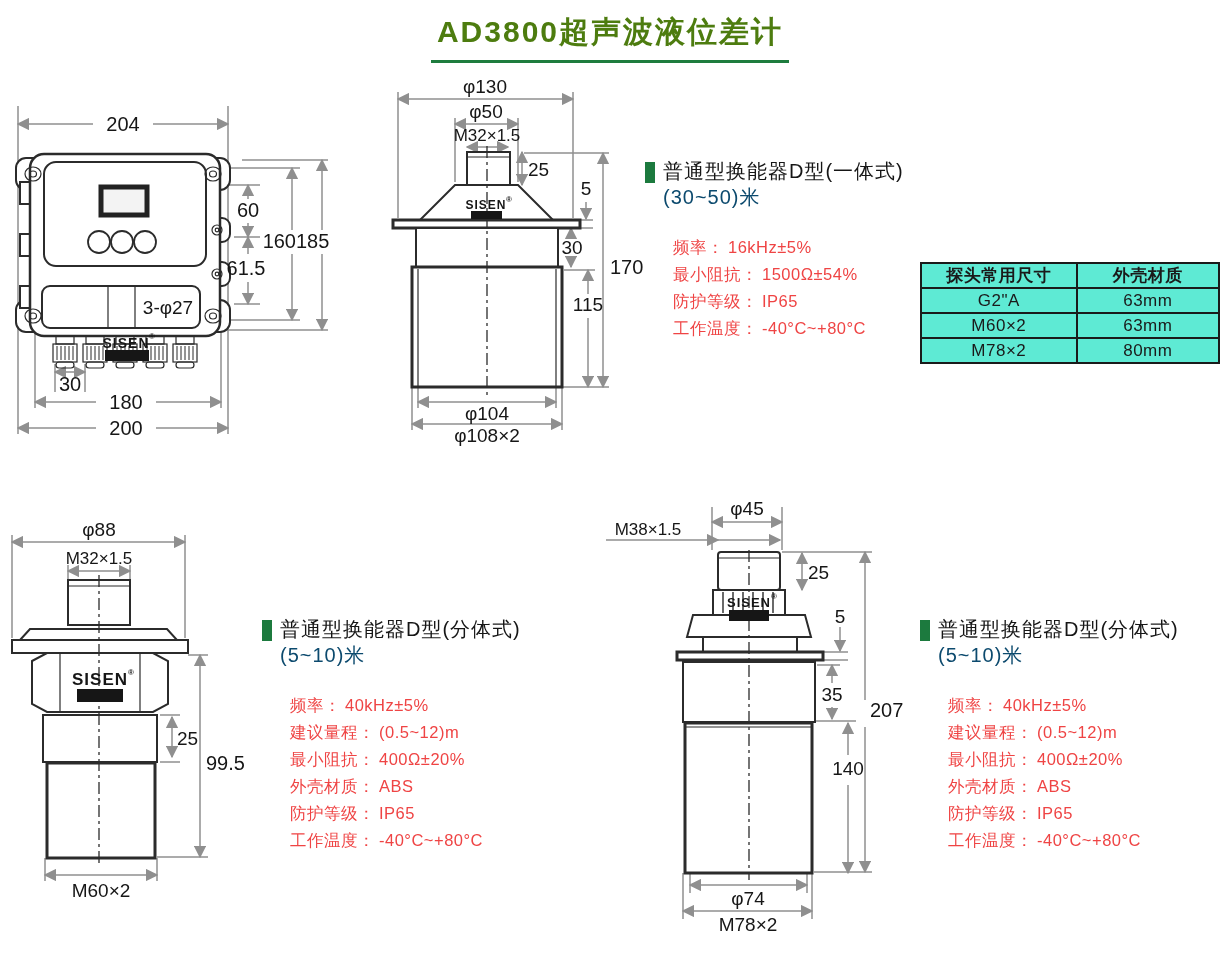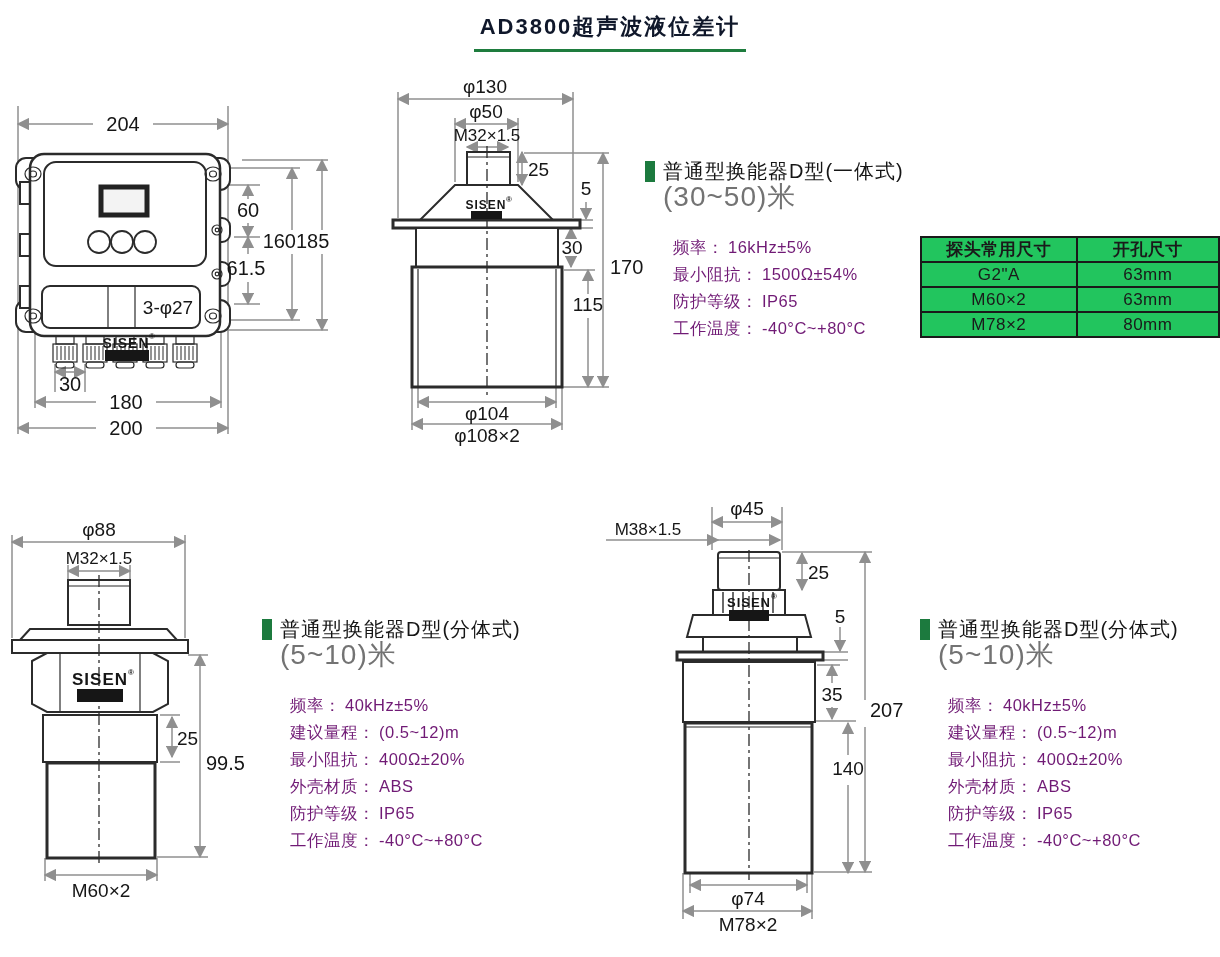--- a/index.html
+++ b/index.html
@@ -4,33 +4,33 @@
 <style>
   html,body{margin:0;padding:0;}
   body{
     width:1220px;height:957px;background:#ffffff;position:relative;overflow:hidden;
     font-family:"Liberation Sans","DejaVu Sans",sans-serif;color:#1a1a1a;
   }
   .abs{position:absolute;}
   
   .title-wrap{left:0;top:12px;width:1220px;text-align:center;}
   .title{
-    display:inline-block;font-size:22px;font-weight:700;letter-spacing:2px;
-    border-bottom:3px solid #1e7c3e;padding:0 6px 7px 6px;color:#0f172a;
+    display:inline-block;font-size:30px;font-weight:700;letter-spacing:2px;
+    border-bottom:3px solid #1e7c3e;padding:0 6px 7px 6px;color:#4d7c0f;
   }
   
-  .block .head{display:flex;align-items:flex-start;}
+  .block .head{display:flex;align-items:center;}
   .bullet{width:10px;height:21px;background:#1c7a3e;margin:3px 8px 0 0;flex:0 0 auto;}
   .head-text{font-size:20px;font-weight:500;line-height:26px;letter-spacing:1px;color:#161616;}
-  .range{font-size:28px;font-weight:500;line-height:26px;letter-spacing:1px;margin-left:18px;color:#737373;}
+  .range{font-size:20px;font-weight:500;line-height:26px;letter-spacing:1px;margin-left:18px;color:#0c4a6e;}
   .specs{margin:24px 0 0 28px;}
-  .spec-line{font-size:16.5px;font-weight:500;line-height:27px;letter-spacing:0.5px;color:#701a75;white-space:nowrap;}
+  .spec-line{font-size:16.5px;font-weight:500;line-height:27px;letter-spacing:0.5px;color:#ef4444;white-space:nowrap;}
   .spec-line .lb{margin-right:4px;}
   
-  table.sizes{border-collapse:collapse;border:2px solid #1a1a1a;background:#22c55e;}
+  table.sizes{border-collapse:collapse;border:2px solid #1a1a1a;background:#5eead4;margin-top:26px;}
   table.sizes th,table.sizes td{
     border:2px solid #1a1a1a;text-align:center;vertical-align:middle;
     font-size:17px;padding:0 6px;height:23px;letter-spacing:0.5px;
   }
   table.sizes th{font-weight:700;}
   table.sizes td{font-weight:400;}
   .c1{width:150px;} .c2{width:136px;}
   
   svg{display:block;}
   svg text{font-family:"Liberation Sans","DejaVu Sans",sans-serif;fill:#161616;}
@@ -387,21 +387,21 @@
     <div class="spec-line"><span class="lb">外壳材质：</span><span>ABS</span></div>
     <div class="spec-line"><span class="lb">防护等级：</span><span>IP65</span></div>
     <div class="spec-line"><span class="lb">工作温度：</span><span>-40°C~+80°C</span></div>
   </div>
 </div>
 
 <table class="sizes abs" style="left:920px;top:236px">
   <thead>
     <tr>
       <th class="c1">探头常用尺寸</th>
-      <th class="c2">开孔尺寸</th>
+      <th class="c2">外壳材质</th>
     </tr>
   </thead>
   <tbody>
     <tr>
       <td>G2"A</td>
       <td>63mm</td>
     </tr>
     <tr>
       <td>M60×2</td>
       <td>63mm</td>

